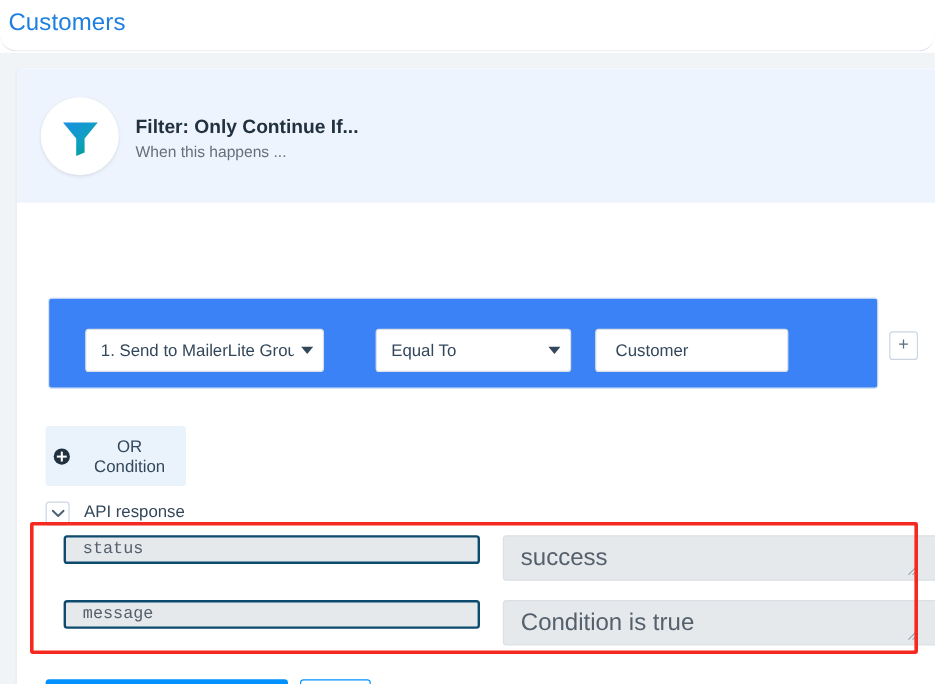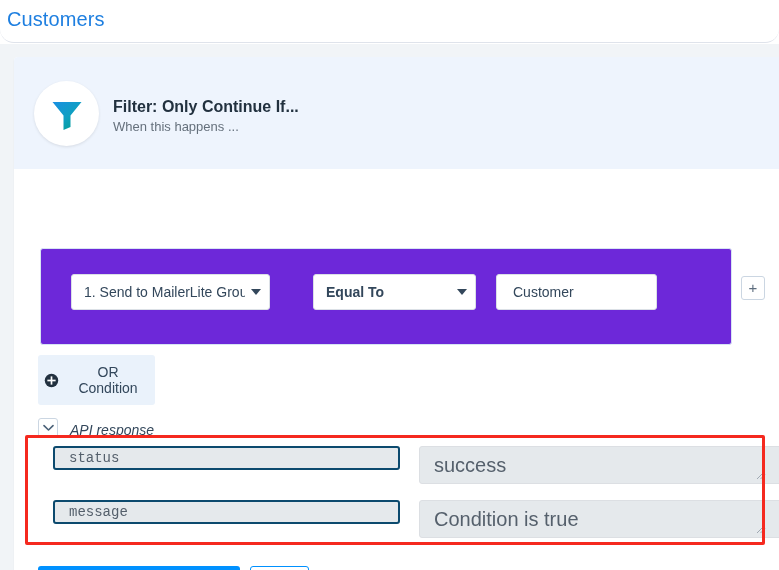--- a/index.html
+++ b/index.html
@@ -96,24 +96,24 @@
     width: 770px;
     height: 408px;
     background: #ffffff;
   }
 
   
   #condition-box {
     position: absolute;
     left: 26px; top: 79px;
     width: 692px;
-    height: 97px;
+    height: 76px;
     border: 1px solid #d7e4f3;
     border-radius: 3px;
-    background: #6d28d9;
+    background: #3b82f6;
   }
   .cond-row {
     position: absolute;
     left: 0; top: 0;
     width: 692px; height: 86px;
   }
 
   .select-ctl {
     position: absolute;
     height: 36px;
@@ -134,21 +134,20 @@
   }
   #select-action .sel-label {
     overflow: hidden;
     text-overflow: clip;
     white-space: nowrap;
     flex: 1;
   }
   #select-operator {
     left: 272px; top: 25px;
     width: 163px;
-    font-weight: bold;
   }
   #select-operator .sel-label { flex: 1; }
 
   .caret {
     width: 0; height: 0;
     border-left: 5px solid transparent;
     border-right: 5px solid transparent;
     border-top: 6px solid #33475b;
     margin-left: 6px;
     flex: 0 0 auto;
@@ -204,22 +203,21 @@
     width: 15px; height: 15px;
     margin-right: 8px;
     flex: 0 0 auto;
   }
 
   
   #api-response-header {
     position: absolute;
     left: 24px; top: 249px;
     display: flex;
-    align-items: flex-end;
-    font-style: italic;
+    align-items: flex-start;
   }
   #collapse-toggle {
     width: 20px; height: 20px;
     border: 1px solid #cbd6e2;
     border-radius: 3px;
     background: #ffffff;
     display: flex;
     align-items: center;
     justify-content: center;
     cursor: pointer;

